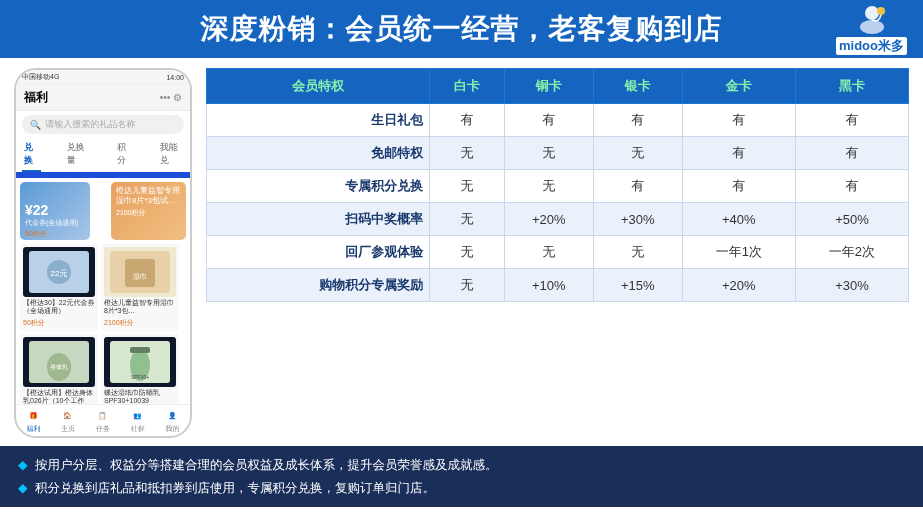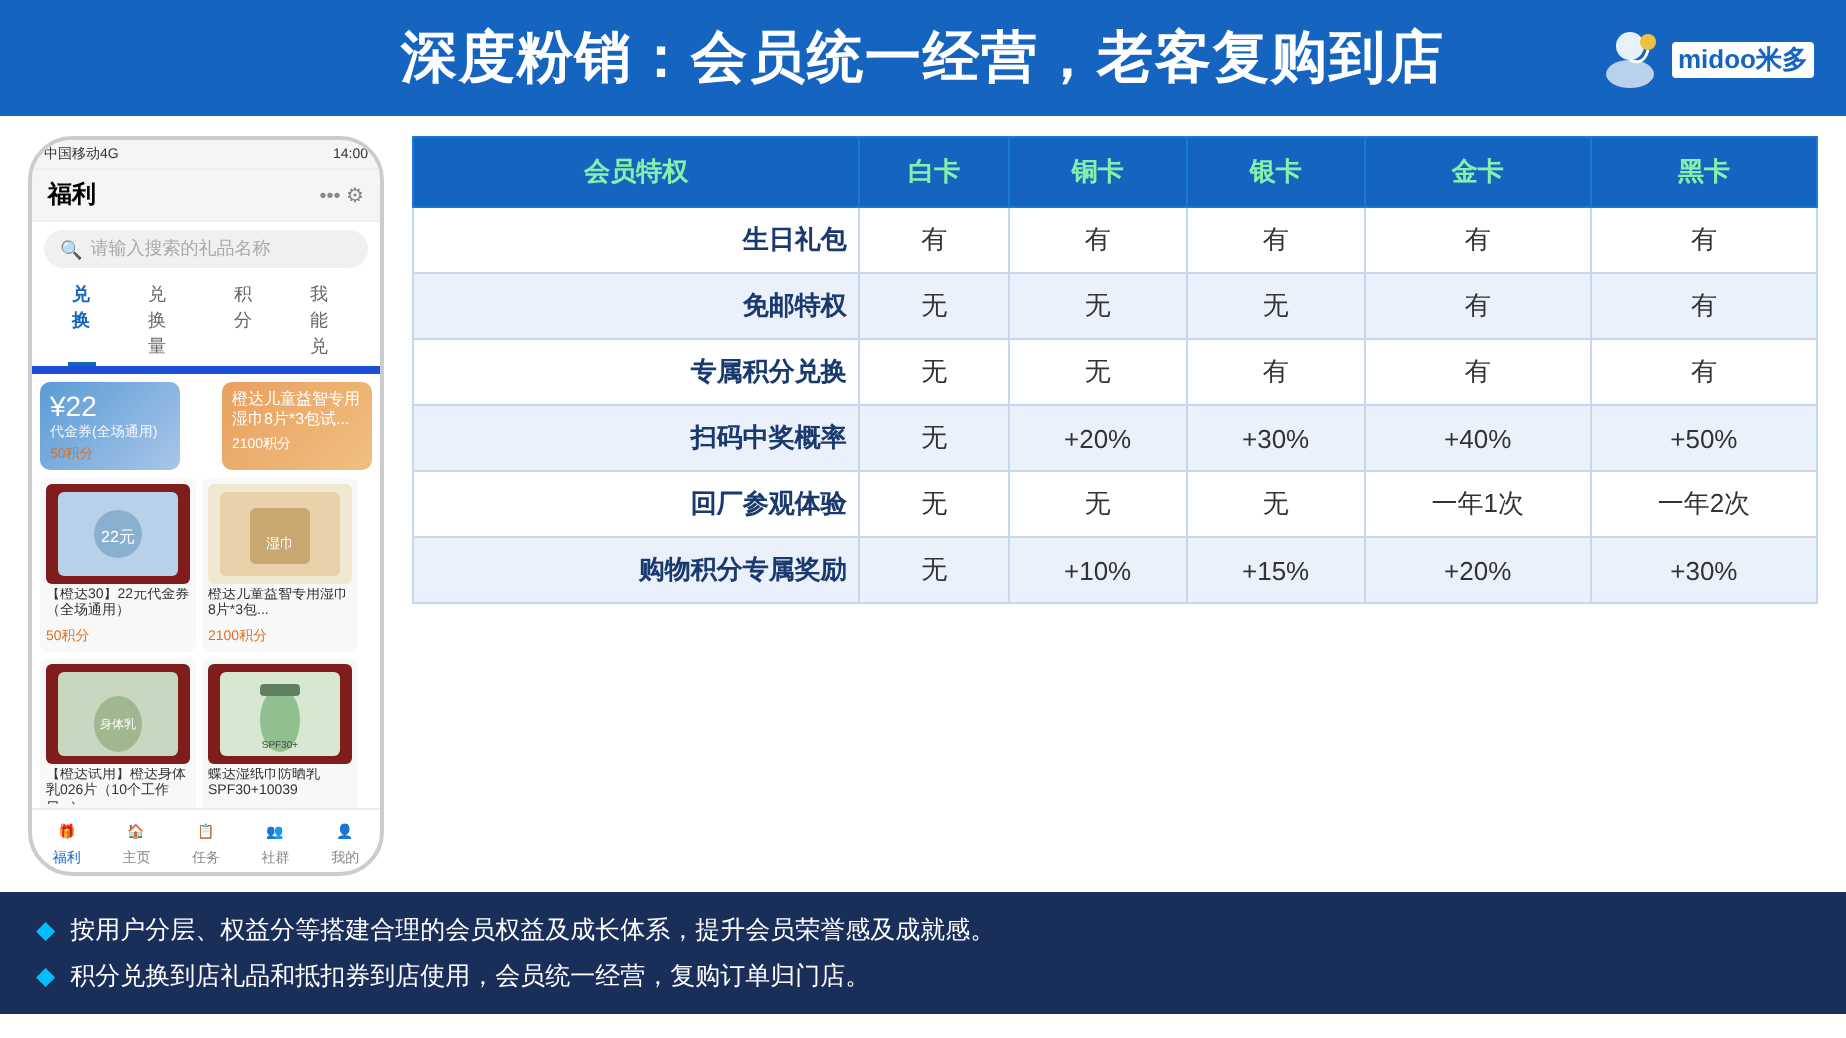--- a/index.html
+++ b/index.html
@@ -24,21 +24,21 @@
       font-size: 28px;
       font-weight: bold;
       letter-spacing: 1px;
     }
     .logo-area {
       position: absolute;
       right: 16px;
       top: 50%;
       transform: translateY(-50%);
       display: flex;
-      flex-direction: row;
+      flex-direction: column;
       align-items: center;
     }
     .logo-icon {
       width: 42px;
       height: 32px;
     }
     .logo-text {
       color: #1565c0;
       font-size: 13px;
       font-weight: bold;
@@ -92,23 +92,23 @@
       border-radius: 10px;
       padding: 3px 8px;
       font-size: 9px;
       color: #aaa;
       display: flex;
       align-items: center;
       gap: 4px;
     }
     .phone-tabs {
       display: flex;
-      padding: 0 18px;
+      padding: 0 6px;
       gap: 24px;
-      border-bottom: 4px solid #1d4ed8;
+      border-bottom: 6px solid #1d4ed8;
       margin-bottom: 2px;
     }
     .phone-tab {
       font-size: 9px;
       padding: 3px 2px;
       color: #666;
     }
     .phone-tab.active {
       color: #1565c0;
       border-bottom: 2px solid #1565c0;
@@ -123,21 +123,22 @@
     .voucher-card {
       background: linear-gradient(135deg, #5b9bd5, #a8c6e8);
       border-radius: 5px;
       padding: 4px 5px;
       min-width: 70px;
       color: white;
       font-size: 8px;
     }
     .voucher-price {
       font-size: 14px;
-      font-weight: normal;
+      font-weight: bold;
+      margin-top: 16px;
     }
     .voucher-sub {
       font-size: 7px;
       opacity: 0.9;
     }
     .voucher-card2 {
       background: linear-gradient(135deg, #e8a060, #f0c080);
       border-radius: 5px;
       padding: 4px 5px;
       min-width: 70px;
@@ -156,21 +157,21 @@
       width: 78px;
       background: #f8f8f8;
       border-radius: 4px;
       padding: 3px;
       font-size: 7px;
       color: #333;
     }
     .product-img {
       width: 72px;
       height: 50px;
-      background: #7f1d1d;
+      background: #0f172a;
       border-radius: 3px;
       margin-bottom: 2px;
       display: flex;
       align-items: center;
       justify-content: center;
       color: #999;
       font-size: 9px;
       overflow: hidden;
     }
     .product-img-2 {
@@ -459,15 +460,15 @@
   </div>
 </div>
 
 <div class="footer">
   <div class="footer-text">
     <span class="footer-bullet">◆</span>
     <span>按用户分层、权益分等搭建合理的会员权益及成长体系，提升会员荣誉感及成就感。</span>
   </div>
   <div class="footer-text">
     <span class="footer-bullet">◆</span>
-    <span>积分兑换到店礼品和抵扣券到店使用，会员统一经营，复购订单归门店。</span>
+    <span>积分兑换到店礼品和抵扣券到店使用，专属积分兑换，复购订单归门店。</span>
   </div>
 </div>
 
 </body></html>

